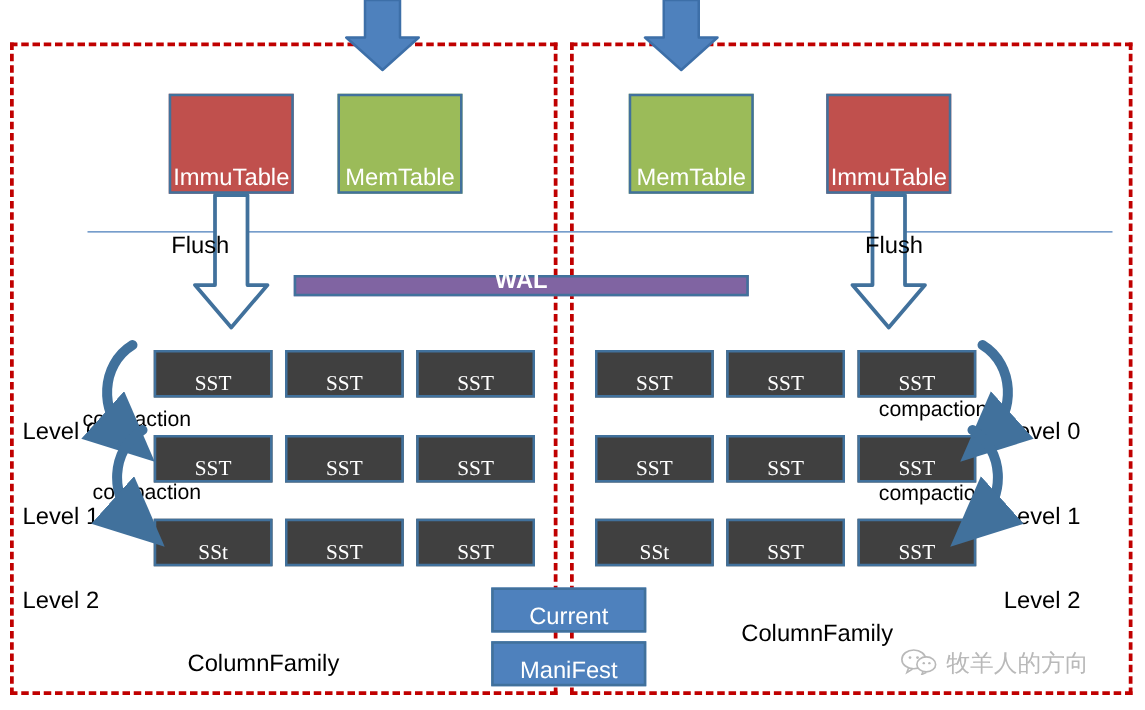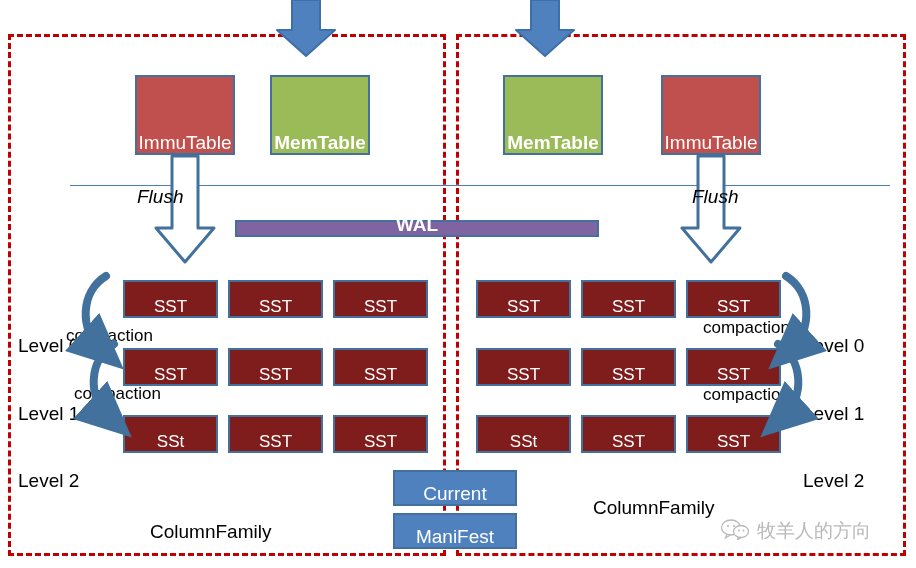--- a/index.html
+++ b/index.html
@@ -10,30 +10,30 @@
   .cf-panel{position:absolute;border:3px dashed #C00000;box-sizing:border-box;}
 
   
   .divider-line{position:absolute;height:0;border-top:1px solid #4A7EBB;}
 
   
   .box{position:absolute;box-sizing:border-box;border:2px solid #41719C;
        display:flex;align-items:flex-end;justify-content:center;text-align:center;
        color:#ffffff;line-height:1.12;}
   .box-mem{background:#C0504D;font-size:19px;}
-  .box-memtable{background:#9BBB59;font-size:19px;font-weight:bold;}
-  .box-sst{background:#7f1d1d;font-size:17px;}
+  .box-memtable{background:#9BBB59;font-size:19px;}
+  .box-sst{background:#404040;font-size:17px;font-family:Liberation Serif, serif;}
   .box-wal{background:#8064A2;font-size:19px;}
   .box-meta{background:#4E81BD;font-size:19px;}
 
   
   .lbl{position:absolute;color:#000000;white-space:nowrap;}
   .lbl-level{font-size:19px;margin-top:47px;}
   .lbl-compaction{font-size:17px;}
-  .lbl-flush{font-size:19px;font-style:italic;}
+  .lbl-flush{font-size:19px;}
   .lbl-cf{font-size:19px;}
 
   
   .ov{position:absolute;left:0;top:0;width:916px;height:568px;pointer-events:none;}
 
   
   .watermark{position:absolute;display:flex;align-items:flex-start;gap:7px;
              color:#b9b9b9;font-size:19px;white-space:nowrap;}
   .wm-text{font-family:"DejaVu Sans",sans-serif;}
 </style>

